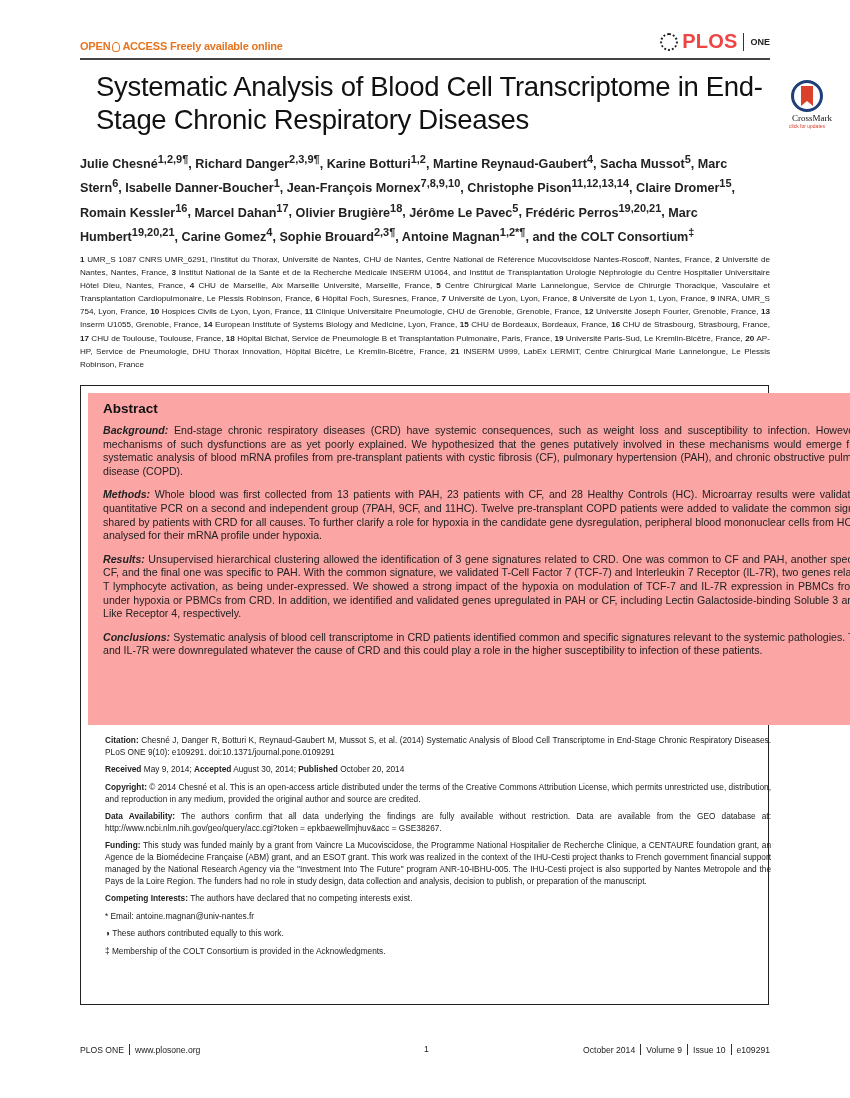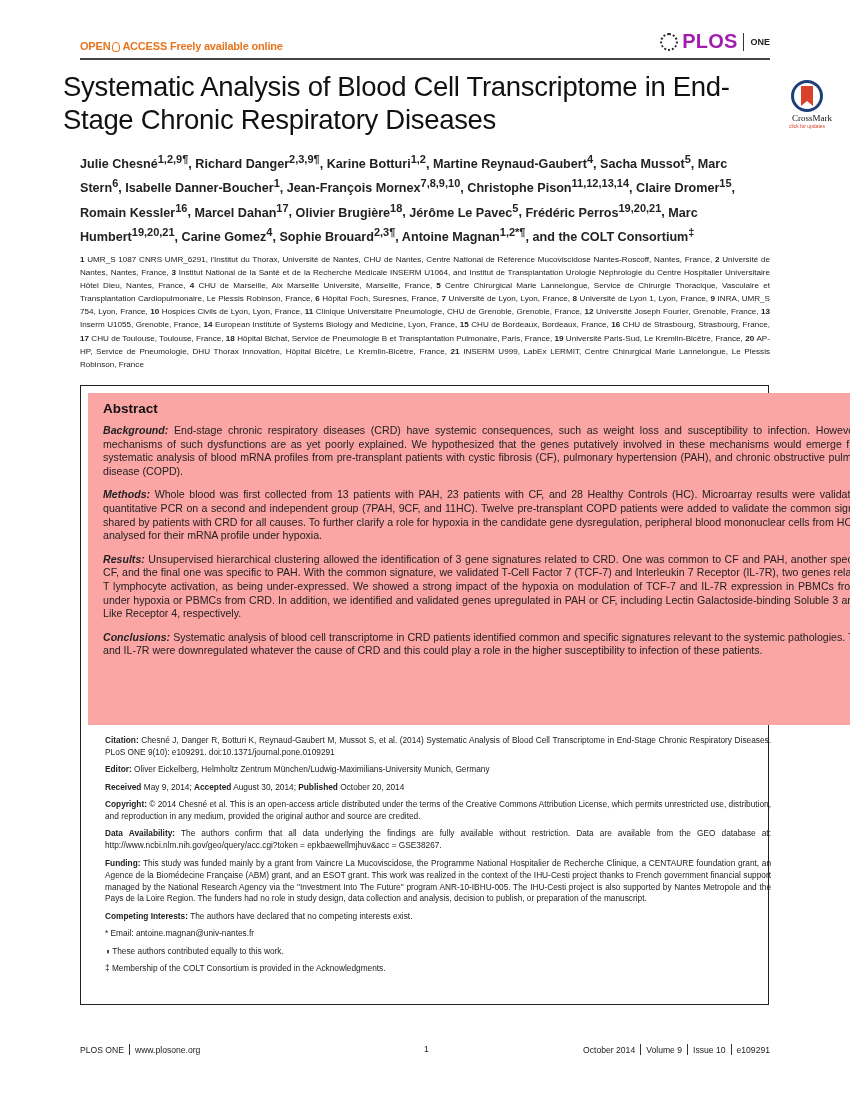--- a/index.html
+++ b/index.html
@@ -3,25 +3,25 @@
 <meta charset="utf-8">
 <style>
   html, body { margin: 0; padding: 0; background: #ffffff; }
   body { width: 850px; height: 1098px; position: relative; overflow: hidden; font-family: "Liberation Sans", sans-serif; color: #1a1a1a; }
 
   .topbar { position: absolute; top: 36px; left: 80px; width: 690px; height: 22px; border-bottom: 2px solid #444; }
   .oa { position: absolute; left: 0; top: 4px; font-size: 11px; font-weight: bold; color: #e8741e; letter-spacing: -0.2px; }
   .oa .lock { display: inline-block; width: 8px; height: 10px; border: 1.5px solid #e8741e; border-radius: 50% 50% 40% 40%; vertical-align: -2px; margin: 0 2px; box-sizing: border-box; }
   .plos { position: absolute; right: 0; top: -6px; display: flex; align-items: center; }
   .plos .sun { width: 18px; height: 18px; border-radius: 50%; border: 2px dotted #222; box-sizing: border-box; margin-right: 4px; }
-  .plos .name { font-size: 20px; font-weight: bold; letter-spacing: 0.2px; color: #a21caf; }
+  .plos .name { font-size: 20px; font-weight: bold; letter-spacing: 0.2px; color: #ef4444; }
   .plos .sep { width: 1px; height: 18px; background: #333; margin: 0 6px; }
   .plos .one { font-size: 9px; font-weight: bold; color: #222; }
 
-  .title { position: absolute; left: 63px; top: 70px; width: 680px; font-size: 27.5px; line-height: 33px; color: #111; letter-spacing: -0.3px; }
+  .title { position: absolute; left: 96px; top: 70px; width: 680px; font-size: 27.5px; line-height: 33px; color: #111; letter-spacing: -0.3px; }
 
   .crossmark { position: absolute; left: 782px; top: 80px; width: 50px; text-align: center; }
   .crossmark .circle { width: 32px; height: 32px; margin: 0 auto; border: 3px solid #1f3f7a; border-radius: 50%; box-sizing: border-box; position: relative; background: #fff; }
   .crossmark .ribbon { position: absolute; left: 7px; top: 3px; width: 12px; height: 20px; background: #d9412b; clip-path: polygon(0 0,100% 0,100% 100%,50% 75%,0 100%); }
   .crossmark .cm-label { font-family: "Liberation Serif", serif; font-size: 9px; color: #111; margin-top: 1px; text-align: right; }
   .crossmark .cm-sub { font-size: 5px; color: #d9412b; }
 
   .authors { position: absolute; left: 80px; top: 150px; width: 690px; font-size: 12.6px; line-height: 19px; font-weight: bold; color: #222; }
   .authors sup { font-size: 11px; font-weight: bold; }
 
@@ -78,21 +78,20 @@
   <div class="abstract">
     <h2>Abstract</h2>
     <p><span class="lead">Background:</span><span> End-stage chronic respiratory diseases (CRD) have systemic consequences, such as weight loss and susceptibility to infection. However the mechanisms of such dysfunctions are as yet poorly explained. We hypothesized that the genes putatively involved in these mechanisms would emerge from a systematic analysis of blood mRNA profiles from pre-transplant patients with cystic fibrosis (CF), pulmonary hypertension (PAH), and chronic obstructive pulmonary disease (COPD).</span></p>
     <p><span class="lead">Methods:</span><span> Whole blood was first collected from 13 patients with PAH, 23 patients with CF, and 28 Healthy Controls (HC). Microarray results were validated by quantitative PCR on a second and independent group (7PAH, 9CF, and 11HC). Twelve pre-transplant COPD patients were added to validate the common signature shared by patients with CRD for all causes. To further clarify a role for hypoxia in the candidate gene dysregulation, peripheral blood mononuclear cells from HC were analysed for their mRNA profile under hypoxia.</span></p>
     <p><span class="lead">Results:</span><span> Unsupervised hierarchical clustering allowed the identification of 3 gene signatures related to CRD. One was common to CF and PAH, another specific to CF, and the final one was specific to PAH. With the common signature, we validated T-Cell Factor 7 (TCF-7) and Interleukin 7 Receptor (IL-7R), two genes related to T lymphocyte activation, as being under-expressed. We showed a strong impact of the hypoxia on modulation of TCF-7 and IL-7R expression in PBMCs from HC under hypoxia or PBMCs from CRD. In addition, we identified and validated genes upregulated in PAH or CF, including Lectin Galactoside-binding Soluble 3 and Toll Like Receptor 4, respectively.</span></p>
     <p><span class="lead">Conclusions:</span><span> Systematic analysis of blood cell transcriptome in CRD patients identified common and specific signatures relevant to the systemic pathologies. TCF-7 and IL-7R were downregulated whatever the cause of CRD and this could play a role in the higher susceptibility to infection of these patients.</span></p>
   </div>
 
   <div class="meta">
     <p><b>Citation:</b><span> Chesné J, Danger R, Botturi K, Reynaud-Gaubert M, Mussot S, et al. (2014) Systematic Analysis of Blood Cell Transcriptome in End-Stage Chronic Respiratory Diseases. PLoS ONE 9(10): e109291. doi:10.1371/journal.pone.0109291</span></p>
-    <p><b>Editor:</b><span> Oliver Eickelberg, Helmholtz Zentrum München/Ludwig-Maximilians-University Munich, Germany</span></p>
     <p><b>Received</b><span> May 9, 2014; </span><b>Accepted</b><span> August 30, 2014; </span><b>Published</b><span> October 20, 2014</span></p>
     <p><b>Copyright:</b><span> © 2014 Chesné et al. This is an open-access article distributed under the terms of the Creative Commons Attribution License, which permits unrestricted use, distribution, and reproduction in any medium, provided the original author and source are credited.</span></p>
     <p><b>Data Availability:</b><span> The authors confirm that all data underlying the findings are fully available without restriction. Data are available from the GEO database at: http://www.ncbi.nlm.nih.gov/geo/query/acc.cgi?token = epkbaewellmjhuv&amp;acc = GSE38267.</span></p>
     <p><b>Funding:</b><span> This study was funded mainly by a grant from Vaincre La Mucoviscidose, the Programme National Hospitalier de Recherche Clinique, a CENTAURE foundation grant, an Agence de la Biomédecine Française (ABM) grant, and an ESOT grant. This work was realized in the context of the IHU-Cesti project thanks to French government financial support managed by the National Research Agency via the "Investment Into The Future" program ANR-10-IBHU-005. The IHU-Cesti project is also supported by Nantes Metropole and the Pays de la Loire Region. The funders had no role in study design, data collection and analysis, decision to publish, or preparation of the manuscript.</span></p>
     <p><b>Competing Interests:</b><span> The authors have declared that no competing interests exist.</span></p>
     <p>* Email: antoine.magnan@univ-nantes.fr</p>
     <p>◑ These authors contributed equally to this work.</p>
     <p>‡ Membership of the COLT Consortium is provided in the Acknowledgments.</p>
   </div>
 </div>

